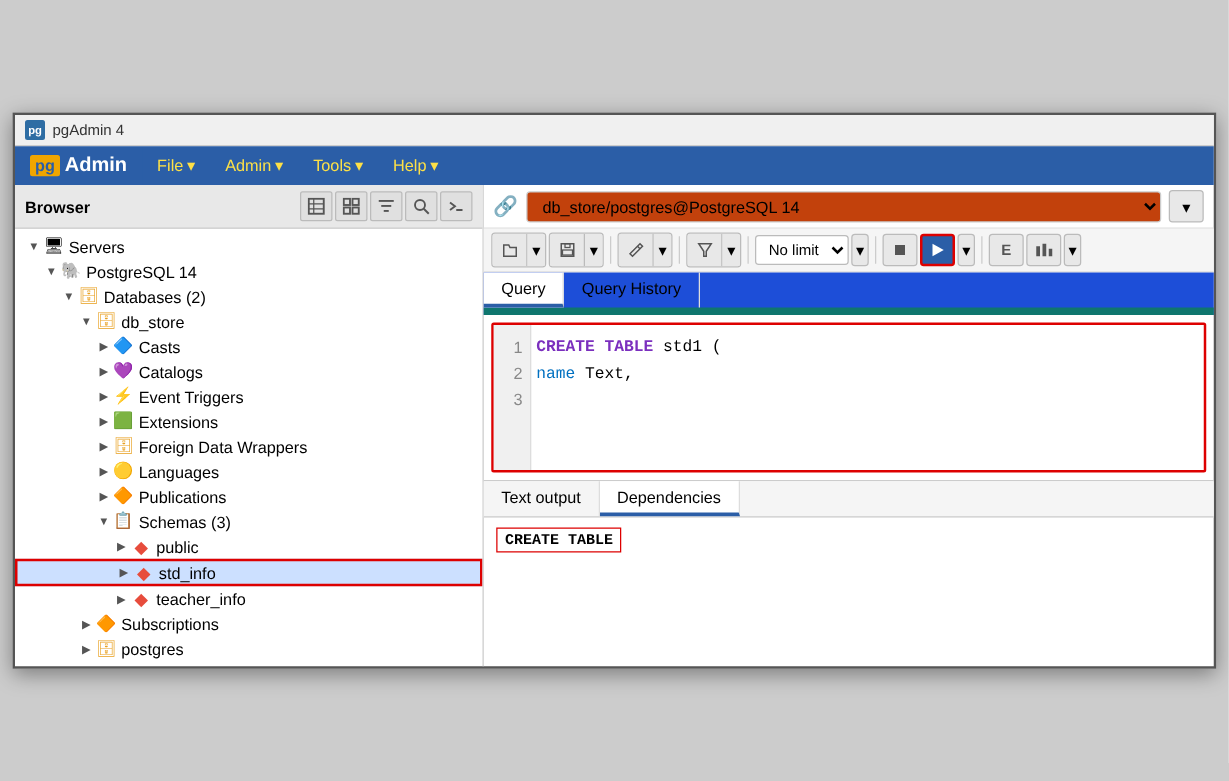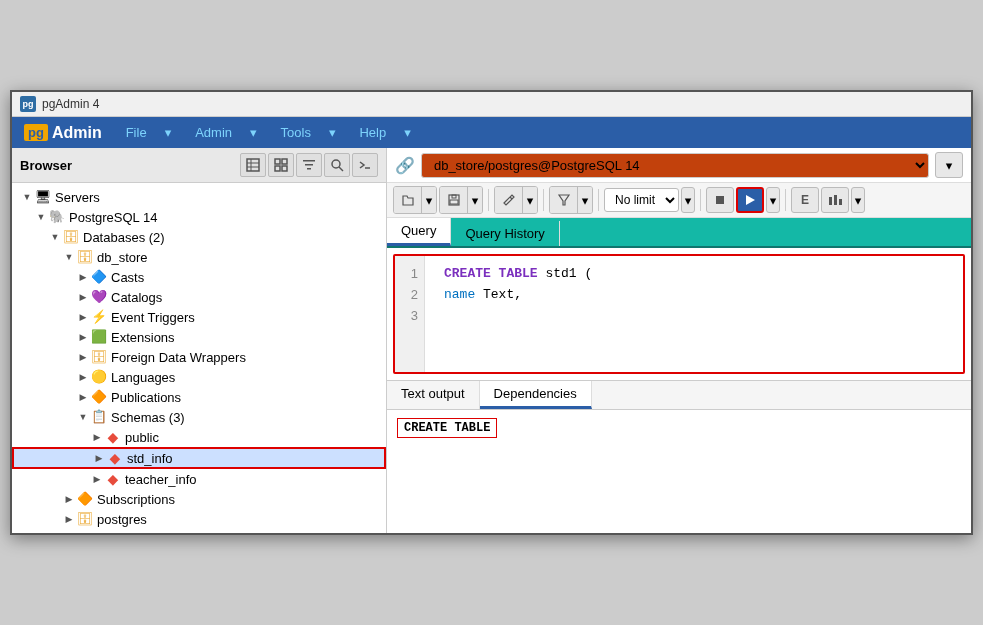--- a/index.html
+++ b/index.html
@@ -46,25 +46,25 @@
     .logo-box {
       background: #f0a500;
       color: #2b5ea7;
       font-weight: bold;
       font-size: 13px;
       padding: 1px 4px;
       border-radius: 2px;
     }
     .logo-text { color: white; font-size: 16px; font-weight: bold; }
     .menu-item {
-      color: #7dd3fc;
+      color: #fde047;
       padding: 8px 12px;
       cursor: pointer;
       font-size: 13px;
-      display: flex; align-items: center; gap: 18px;
+      display: flex; align-items: center; gap: 3px;
     }
 
     
     .content-row {
       display: flex;
       flex: 1;
     }
 
     
     .browser-panel {
@@ -214,23 +214,22 @@
       padding: 3px 6px;
       border: 1px solid #bbb;
       border-radius: 3px;
       font-size: 12px;
       background: white;
     }
 
     
     .editor-tabs {
       display: flex;
-      border-bottom: 2px solid #0f766e;
-      background: #14b8a6;
-      align-items: flex-end;
+      border-bottom: 6px solid #0f766e;
+      background: #1d4ed8;
     }
     .editor-tab {
       padding: 5px 14px;
       font-size: 13px;
       cursor: pointer;
       border-right: 1px solid #ddd;
     }
     .editor-tab.active {
       background: white;
       border-bottom: 3px solid #2b5ea7;
@@ -593,21 +592,21 @@
         <div class="editor-tab">Query History</div>
         <div style="flex:1;"></div>
       </div>
 
       <div style="margin:6px; border: 2px solid #d00; border-radius:2px; display:flex; background:white; min-height:120px;">
         <div class="line-numbers">
           <div>1</div>
           <div>2</div>
           <div>3</div>
         </div>
-        <div style="padding:8px 19px; line-height:1.6; flex:1; font-family:'Courier New',monospace; font-size:13px;">
+        <div style="padding:8px 4px; line-height:1.6; flex:1; font-family:'Courier New',monospace; font-size:13px;">
           <div><span class="kw-create">CREATE TABLE</span> std1 (</div>
           <div><span class="kw-name">name</span> Text,</div>
         </div>
       </div>
 
       <div class="output-section">
         <div class="output-tabs">
           <div class="output-tab">Text output</div>
           <div class="output-tab active">Dependencies</div>
         </div>

